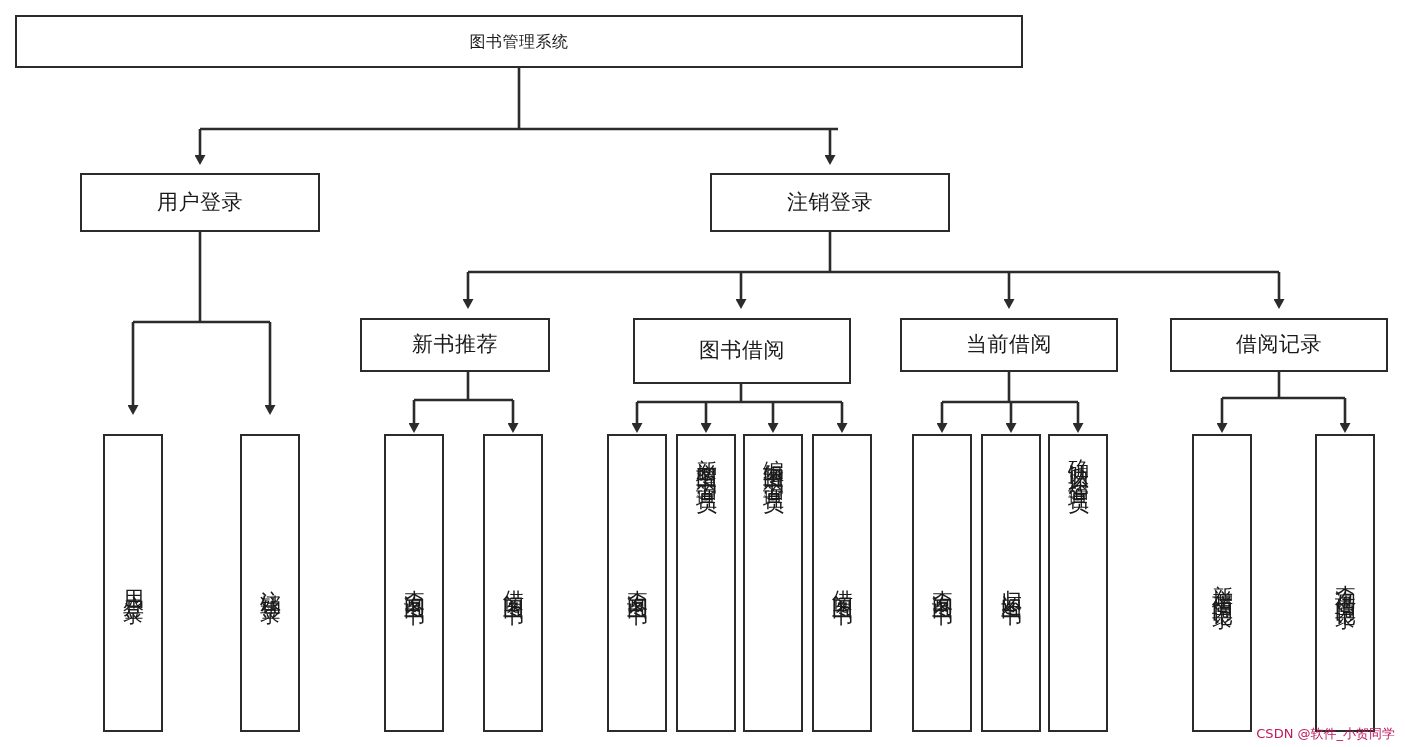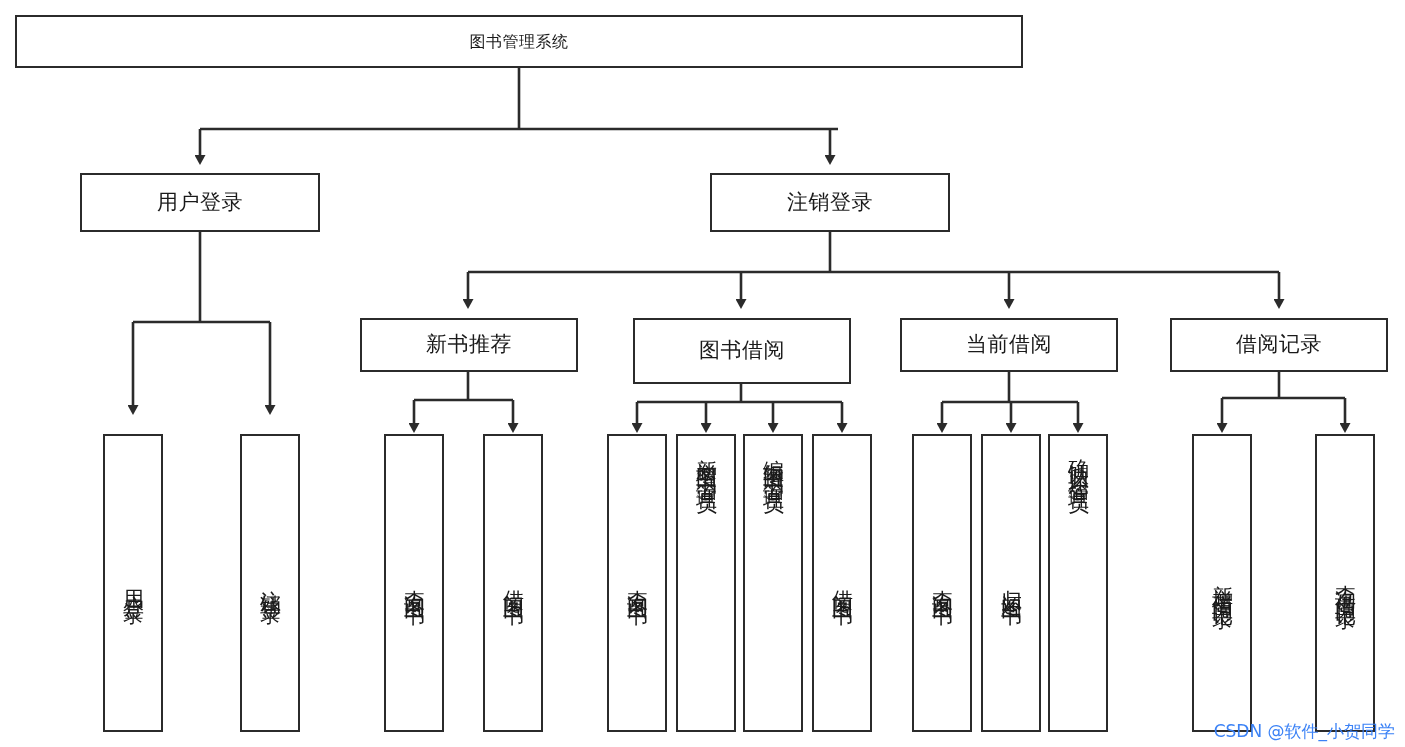--- a/index.html
+++ b/index.html
@@ -67,22 +67,22 @@
     align-items: center;
   }
   .node.vert.top {
     align-items: flex-start;
     padding-top: 6px;
   }
   .watermark {
     position: absolute;
     right: 10px;
     bottom: 4px;
-    font-size: 17px;
-    color: #3b82f6;
+    font-size: 13px;
+    color: #be185d;
     white-space: nowrap;
     font-family: "DejaVu Sans", "Liberation Sans", sans-serif;
   }
 </style>
 </head>
 <body>
 
 <div id="canvas">
 
   <svg class="wires" viewBox="0 0 1405 747" xmlns="http://www.w3.org/2000/svg">
@@ -140,21 +140,21 @@
   </div>
 
   <div class="node horiz" style="left:80px; top:173px; width:240px; height:59px;">
     <span class="label">用户登录</span>
   </div>
 
   <div class="node horiz" style="left:710px; top:173px; width:240px; height:59px;">
     <span class="label">注销登录</span>
   </div>
 
-  <div class="node horiz" style="left:360px; top:318px; width:218px; height:54px;">
+  <div class="node horiz" style="left:360px; top:318px; width:190px; height:54px;">
     <span class="label">新书推荐</span>
   </div>
 
   <div class="node horiz" style="left:633px; top:318px; width:218px; height:66px;">
     <span class="label">图书借阅</span>
   </div>
 
   <div class="node horiz" style="left:1170px; top:318px; width:218px; height:54px;">
     <span class="label">借阅记录</span>
   </div>

